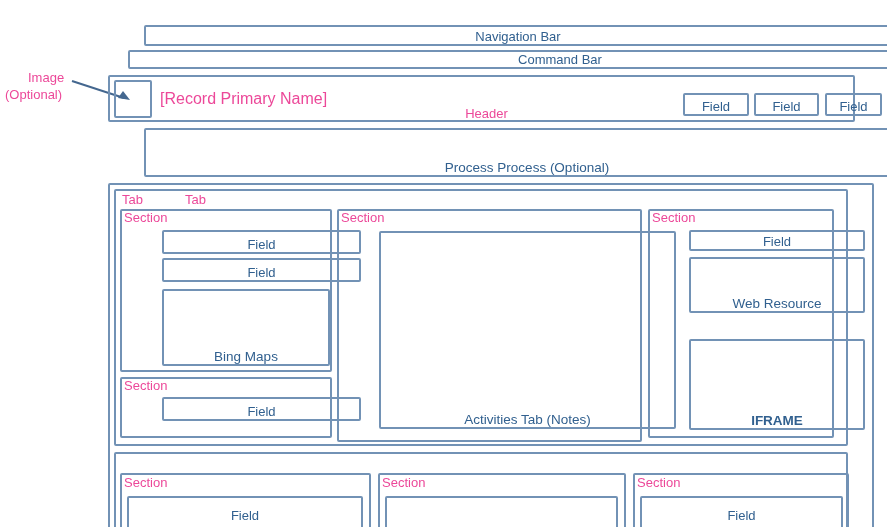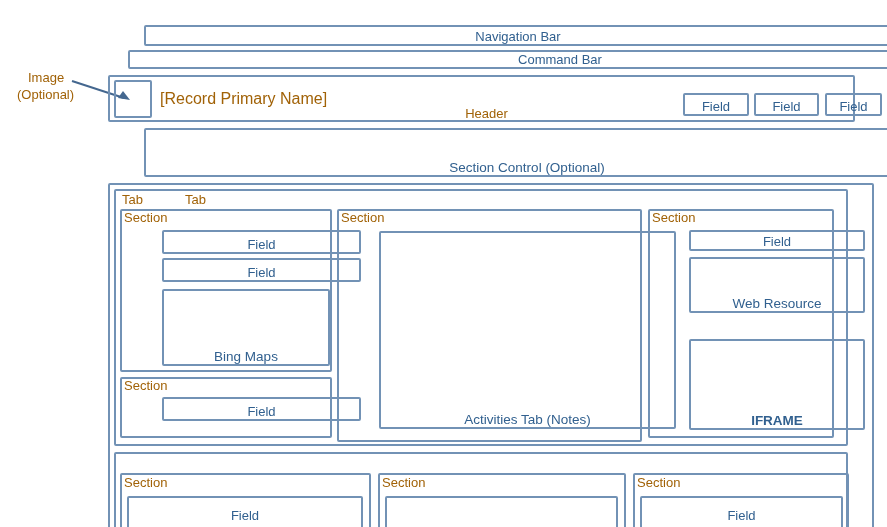--- a/index.html
+++ b/index.html
@@ -6,34 +6,34 @@
   body { background:#ffffff; font-family:"Liberation Sans", sans-serif; }
   #canvas {
     position:relative; width:887px; height:527px; overflow:hidden;
     background:#ffffff; color:#31608f;
   }
   .box {
     position:absolute; border:2px solid #7292b5; border-radius:2px;
     background:transparent; box-sizing:border-box;
   }
   .ctext { display:flex; align-items:flex-end; justify-content:center;margin-left:36px; }
-  .lbl { position:absolute; font-size:13px; line-height:16px; color:#a16207; white-space:nowrap; }
+  .lbl { position:absolute; font-size:13px; line-height:16px; color:#ec4899; white-space:nowrap; }
   .fieldtext { font-size:13px; color:#31608f; }
   .bartext { font-size:13px; color:#31608f; }
   .bigtext { font-size:13.5px; color:#31608f; }
   .clip-field { text-align:center; padding-top:10px; font-size:13px; }
   svg { position:absolute; overflow:visible; }
 </style>
 </head>
 <body>
 
 <div id="canvas">
 
   <div class="lbl" style="left:28px; top:70px;">Image</div>
-  <div class="lbl" style="left:5px; top:87px;margin-left:12px;">(Optional)</div>
+  <div class="lbl" style="left:5px; top:87px;">(Optional)</div>
   <svg style="left:58px; top:74px;" width="80" height="34" viewBox="0 0 80 34">
     <line x1="14" y1="7" x2="66" y2="24" stroke="#44678f" stroke-width="2"></line>
     <polygon points="72,26 60,24 65,17" fill="#44678f"></polygon>
   </svg>
 
   <div class="box ctext" style="left:108px; top:25px; width:748px; height:21px;">
     <span class="bartext">Navigation Bar</span>
   </div>
 
   <div class="box ctext" style="left:92px; top:50px; width:864px; height:19px;">
@@ -48,21 +48,21 @@
     <span class="fieldtext">Field</span>
   </div>
   <div class="box ctext" style="left:718px; top:93px; width:65px; height:23px;">
     <span class="fieldtext">Field</span>
   </div>
   <div class="box ctext" style="left:789px; top:93px; width:57px; height:23px;">
     <span class="fieldtext">Field</span>
   </div>
 
   <div class="box ctext" style="left:108px; top:128px; width:766px; height:49px;">
-    <span class="bigtext">Section Control (Optional)</span>
+    <span class="bigtext">Process Process (Optional)</span>
   </div>
 
   <div class="box" style="left:108px; top:183px; width:766px; height:357px;"></div>
 
   <div class="box" style="left:114px; top:189px; width:734px; height:257px;"></div>
   <div class="lbl" style="left:122px; top:192px;">Tab</div>
   <div class="lbl" style="left:185px; top:192px;">Tab</div>
 
   <div class="box" style="left:120px; top:209px; width:212px; height:163px;"></div>
   <div class="lbl" style="left:124px; top:210px;">Section</div>

